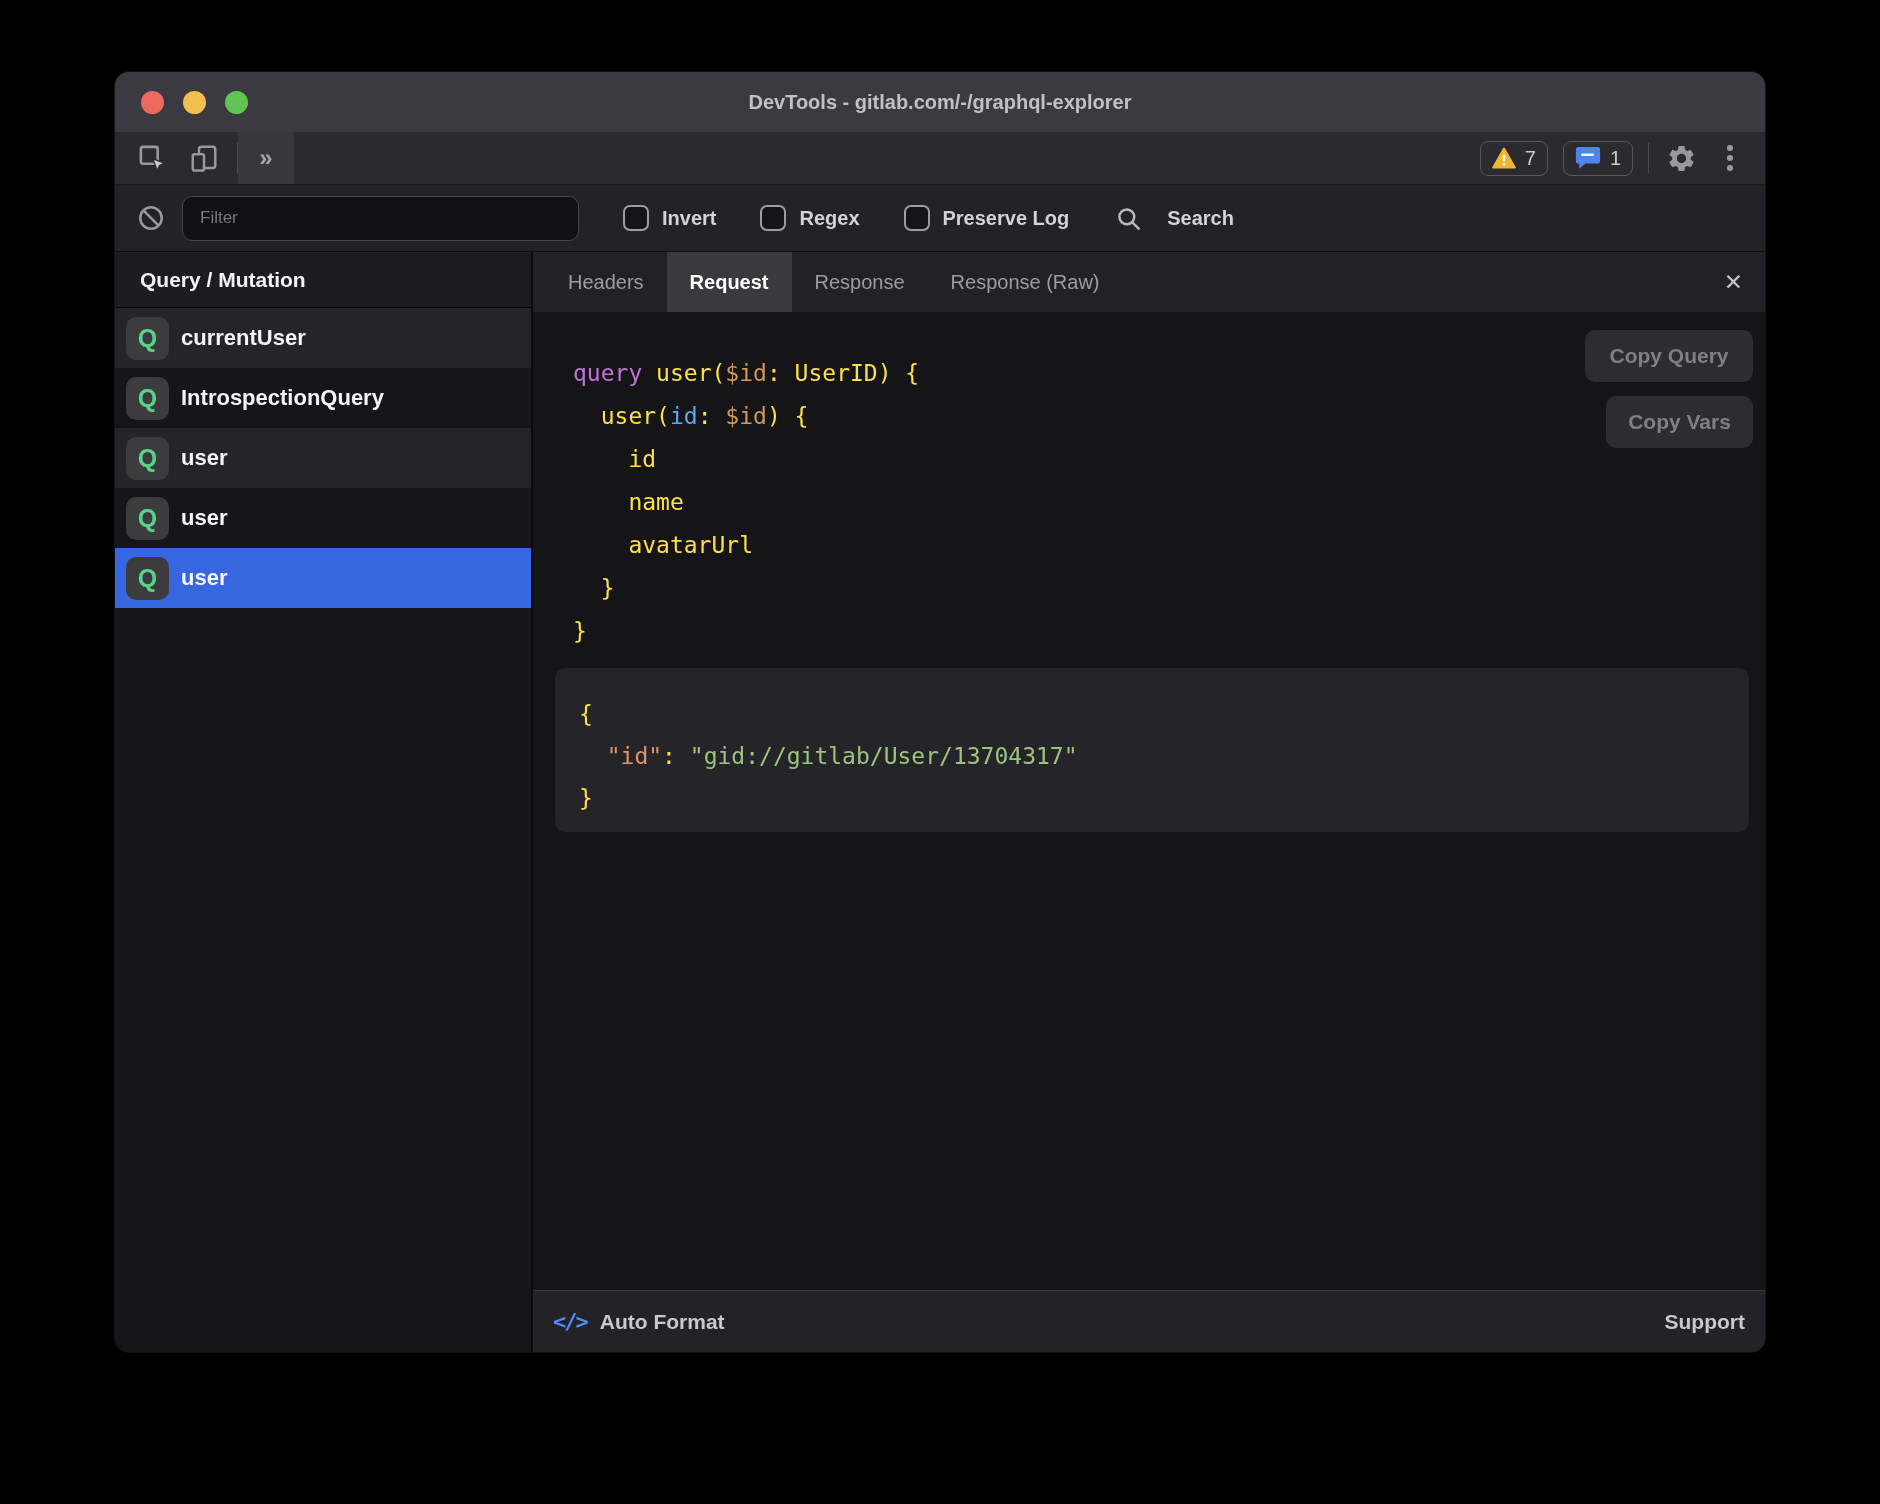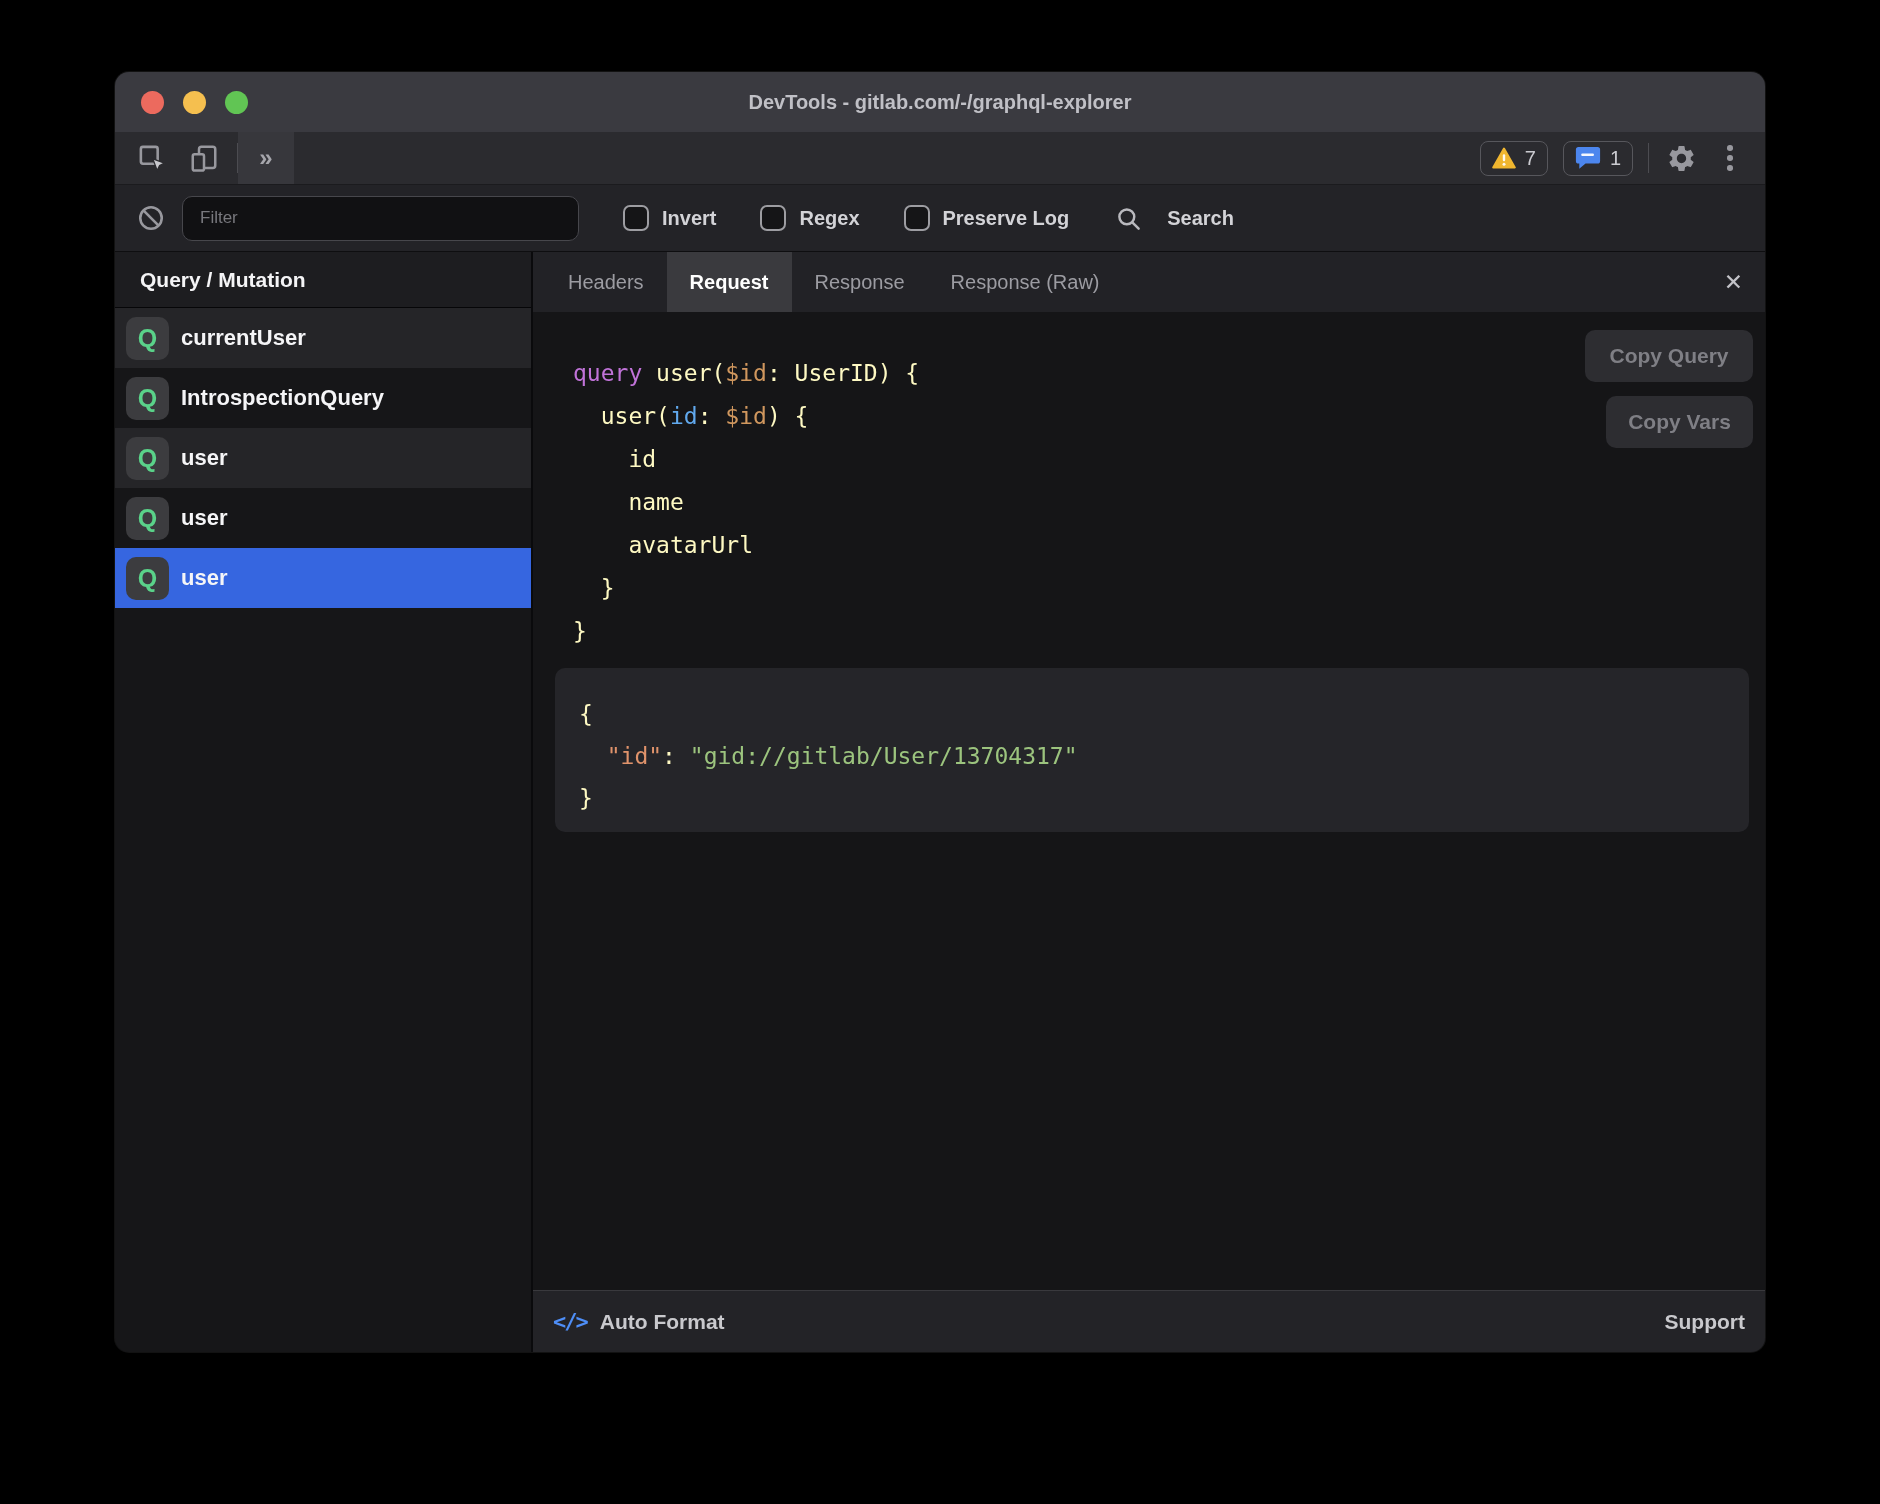--- a/index.html
+++ b/index.html
@@ -58,21 +58,21 @@
   .detail { flex:1; display:flex; flex-direction:column; background:#151517; }
   .detail-tabs { height:60px; background:#222226; display:flex; align-items:stretch; padding-left:12px; position:relative; }
   .detail-tab { display:flex; align-items:center; padding:0 23px; font-size:20px; color:#9c9ca2; }
   .detail-tab.active { background:#3a3a3e; color:#ffffff; font-weight:600; }
   .close-x { position:absolute; right:22px; top:0; height:100%; display:flex; align-items:center; color:#c3c3c8; font-size:23px; }
 
   .content { flex:1; position:relative; background:#151517; font-family:"DejaVu Sans Mono",monospace; }
   .code-block { position:absolute; left:40px; top:40px; font-size:23px; line-height:43px; white-space:pre; }
   .code-line { white-space:pre; }
   .tk-keyword  { color:#c173d9; }
-  .tk-plain    { color:#fef9c3; }
+  .tk-plain    { color:#fde047; }
   .tk-variable { color:#d0975e; }
   .tk-property { color:#61a9ee; }
   .tk-key      { color:#e0936b; }
   .tk-string   { color:#9cc47e; }
 
   .copy-btn { position:absolute; right:12px; height:52px; background:#2d2d31; border-radius:10px; border:none;
               color:#7f7f85; font-weight:600; font-size:21px; display:flex; align-items:center; justify-content:center;
               font-family:"Liberation Sans",sans-serif; }
   .copy-query { top:18px; width:168px; }
   .copy-vars  { top:84px; width:147px; }

